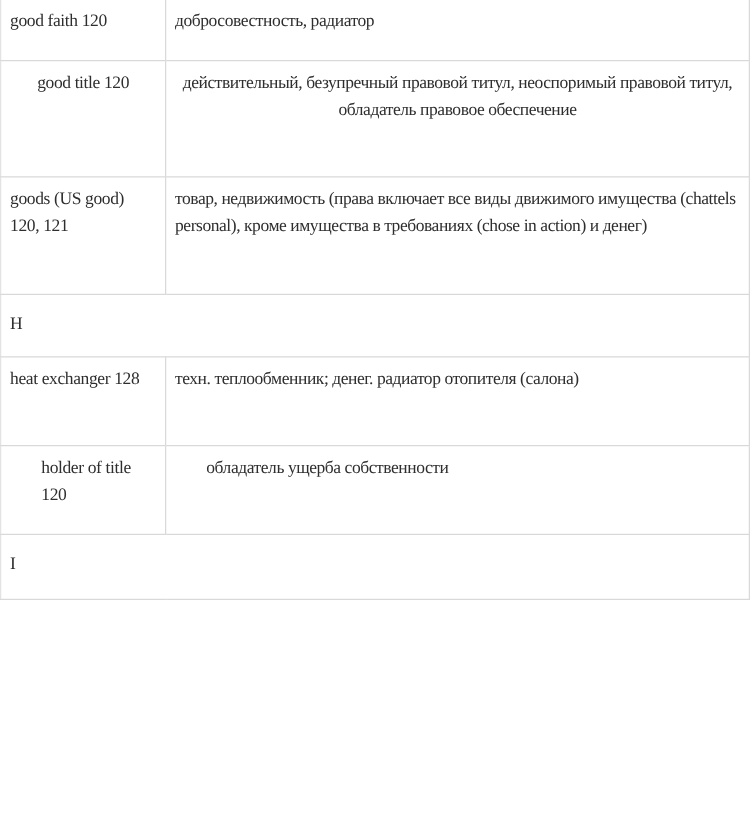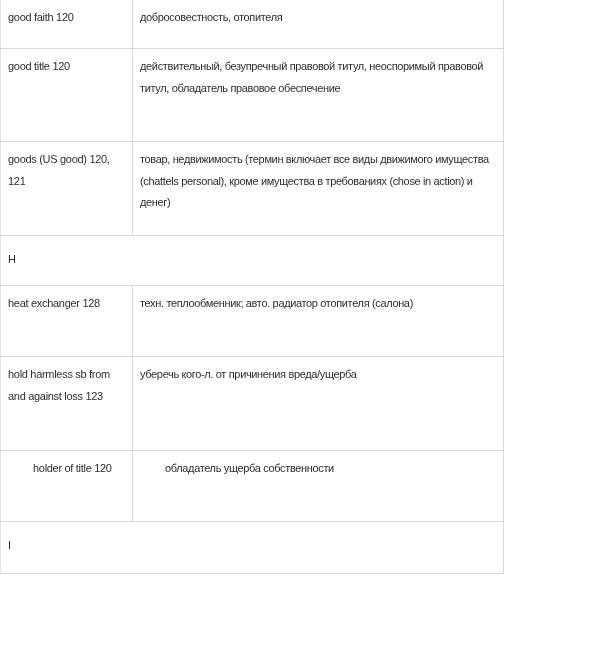--- a/index.html
+++ b/index.html
@@ -1,73 +1,69 @@
 <!DOCTYPE html>
 <html><head>
   <meta charset="utf-8">
   <style>
     html, body { margin: 0; padding: 0; background: #ffffff; }
     body { width: 600px; height: 666px; overflow: hidden; }
     .glossary {
       border-collapse: collapse;
-      width: 504px;
+      width: 600px;
       table-layout: fixed;
-      font-family: Liberation Sans, sans-serif;
-      font-size: 11px;
+      font-family: Liberation Serif, serif;
+      font-size: 14px;
       line-height: 21.5px;
       color: #2e2e2e;
     }
     .glossary td {
       border: 1px solid #d9d9d9;
       vertical-align: top;
       padding: 7px 7px 0 7px;
       word-wrap: break-word;
     }
     .glossary td.term { width: 117px; letter-spacing: -0.3px; }
     .glossary td.def { letter-spacing: -0.35px; }
     .glossary td.letter { padding-top: 13px; }
     .glossary tr.r1 td { height: 41px; }
-    .glossary tr.r2 td { height: 85px; }
+    .glossary tr.r2 td { height: 85px; text-align: center; }
     .glossary tr.r3 td { height: 86px; }
     .glossary tr.r4 td { height: 36px; }
     .glossary tr.r5 td { height: 63px; }
     .glossary tr.r6 td { height: 63px; }
     .glossary tr.r7 td { height: 86px; }
     .glossary tr.r8 td { height: 63px; padding-left: 32px; }
     .glossary tr.r9 td { height: 38px; }
     .glossary tr:first-child td { border-top: none; }
     .glossary td:first-child { border-left: 1px solid #e3e3e3; }
   </style>
 </head>
 <body>
 
 <table class="glossary">
   <tbody>
     <tr class="r1">
       <td class="term">good faith 120</td>
-      <td class="def">добросовестность, отопителя</td>
+      <td class="def">добросовестность, радиатор</td>
     </tr>
     <tr class="r2">
       <td class="term">good title 120</td>
       <td class="def">действительный, безупречный правовой титул, неоспоримый правовой титул, обладатель правовое обеспечение</td>
     </tr>
     <tr class="r3">
       <td class="term">goods (US good) 120, 121</td>
-      <td class="def">товар, недвижимость (термин включает все виды движимого имущества (chattels personal), кроме имущества в требованиях (chose in action) и денег)</td>
+      <td class="def">товар, недвижимость (права включает все виды движимого имущества (chattels personal), кроме имущества в требованиях (chose in action) и денег)</td>
     </tr>
     <tr class="r4">
       <td class="letter" colspan="2">H</td>
     </tr>
     <tr class="r5">
       <td class="term">heat exchanger 128</td>
-      <td class="def">техн. теплообменник; авто. радиатор отопителя (салона)</td>
-    </tr>
-    <tr class="r7">
-      <td class="term">hold harmless sb from and against loss 123</td>
-      <td class="def">уберечь кого-л. от причинения вреда/ущерба</td>
+      <td class="def">техн. теплообменник; денег. радиатор отопителя (салона)</td>
     </tr>
     <tr class="r8">
       <td class="term">holder of title 120</td>
       <td class="def">обладатель ущерба собственности</td>
     </tr>
     <tr class="r9">
       <td class="letter" colspan="2">I</td>
     </tr>
   </tbody>
 </table>

